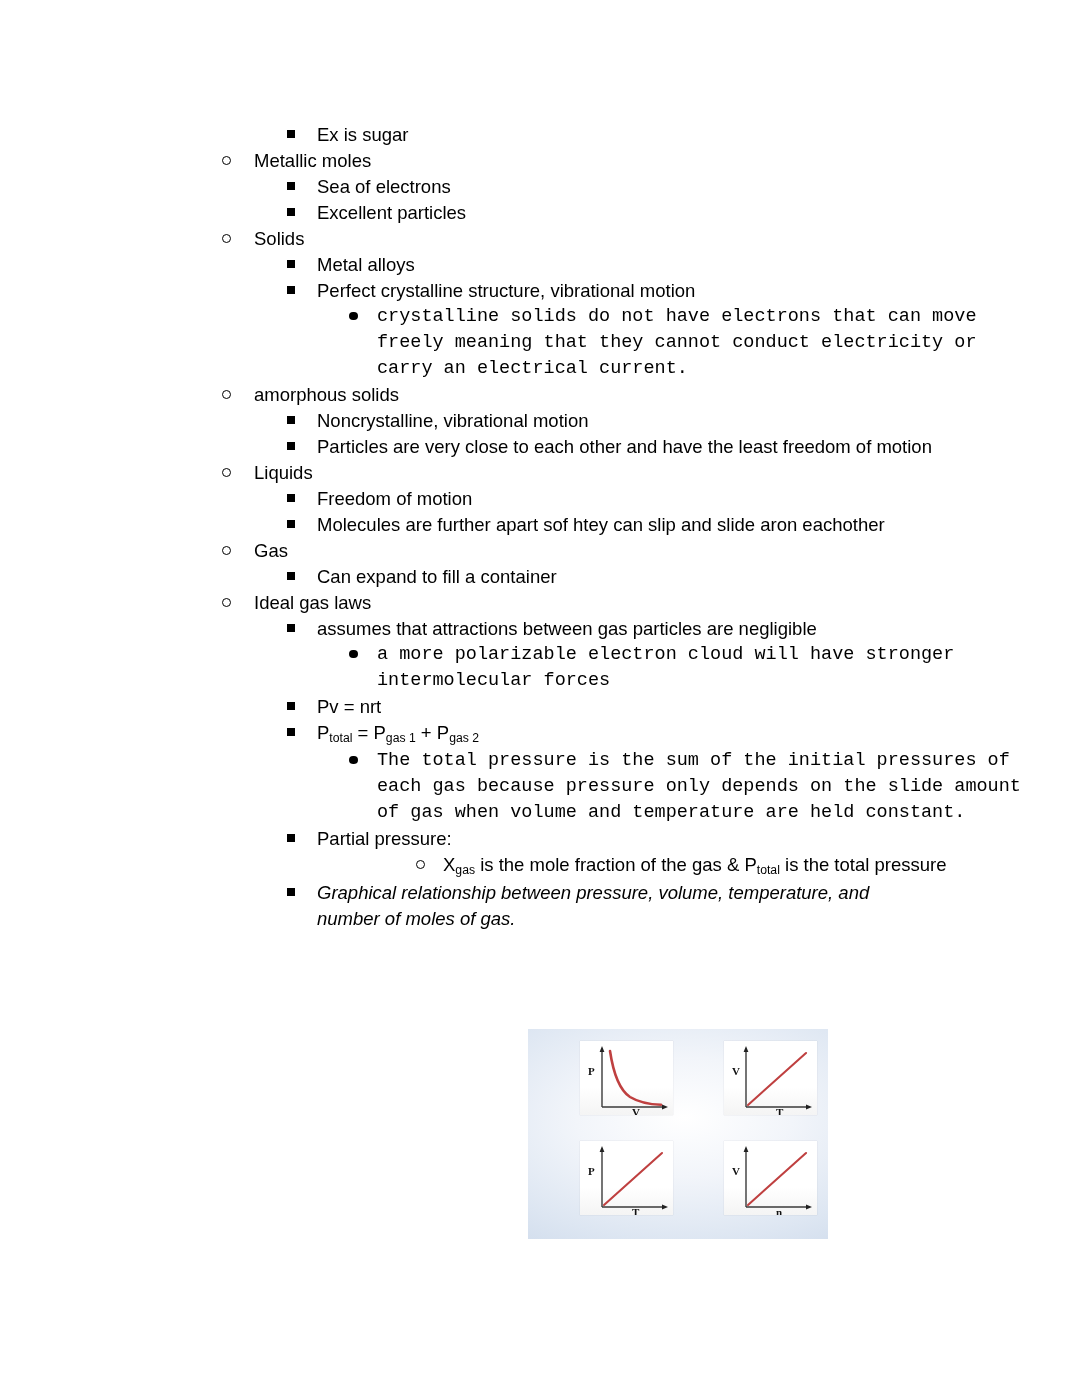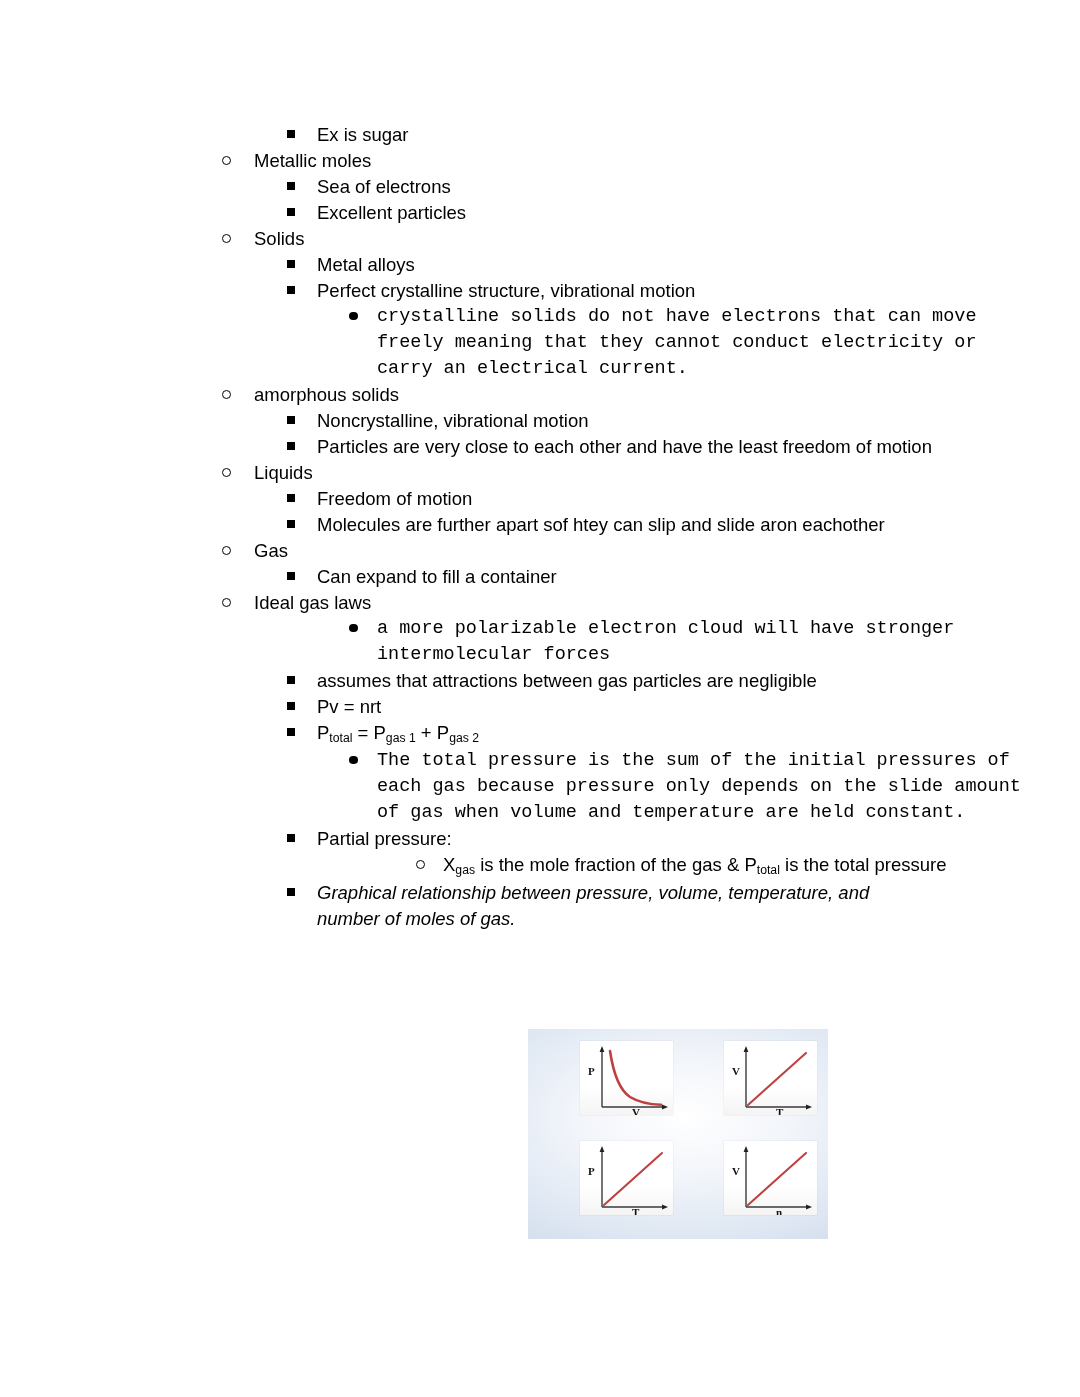--- a/index.html
+++ b/index.html
@@ -219,27 +219,27 @@
     </div>
     <div class="row lvl2">
       <span class="marker m-square"></span>
       <span class="txt">Can expand to fill a container</span>
     </div>
 
     <div class="row lvl1">
       <span class="marker m-hollow"></span>
       <span class="txt">Ideal gas laws</span>
     </div>
+    <div class="row lvl2">
+      <span class="marker m-square"></span>
+      <span class="txt">assumes that attractions between gas particles are negligible</span>
+    </div>
     <div class="row lvl3">
       <span class="marker m-disc"></span>
       <span class="txt">a more polarizable electron cloud will have stronger intermolecular forces</span>
-    </div>
-    <div class="row lvl2">
-      <span class="marker m-square"></span>
-      <span class="txt">assumes that attractions between gas particles are negligible</span>
     </div>
 
     <div class="row lvl2">
       <span class="marker m-square"></span>
       <span class="txt">Pv = nrt</span>
     </div>
 
     <div class="row lvl2">
       <span class="marker m-square"></span>
       <span class="txt formula"><span>P</span><sub>total</sub><span> = </span><span>P</span><sub>gas 1</sub><span> + </span><span>P</span><sub>gas 2</sub></span>

